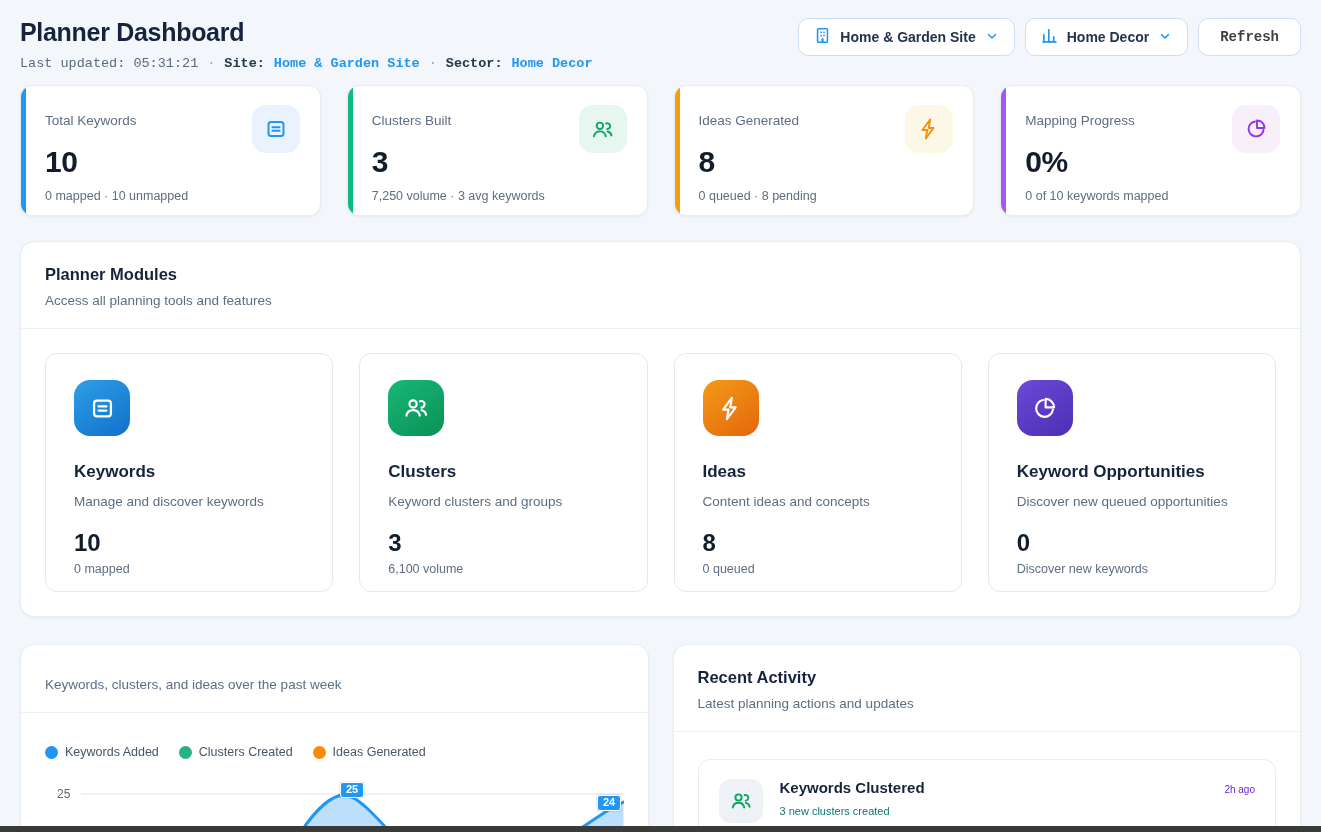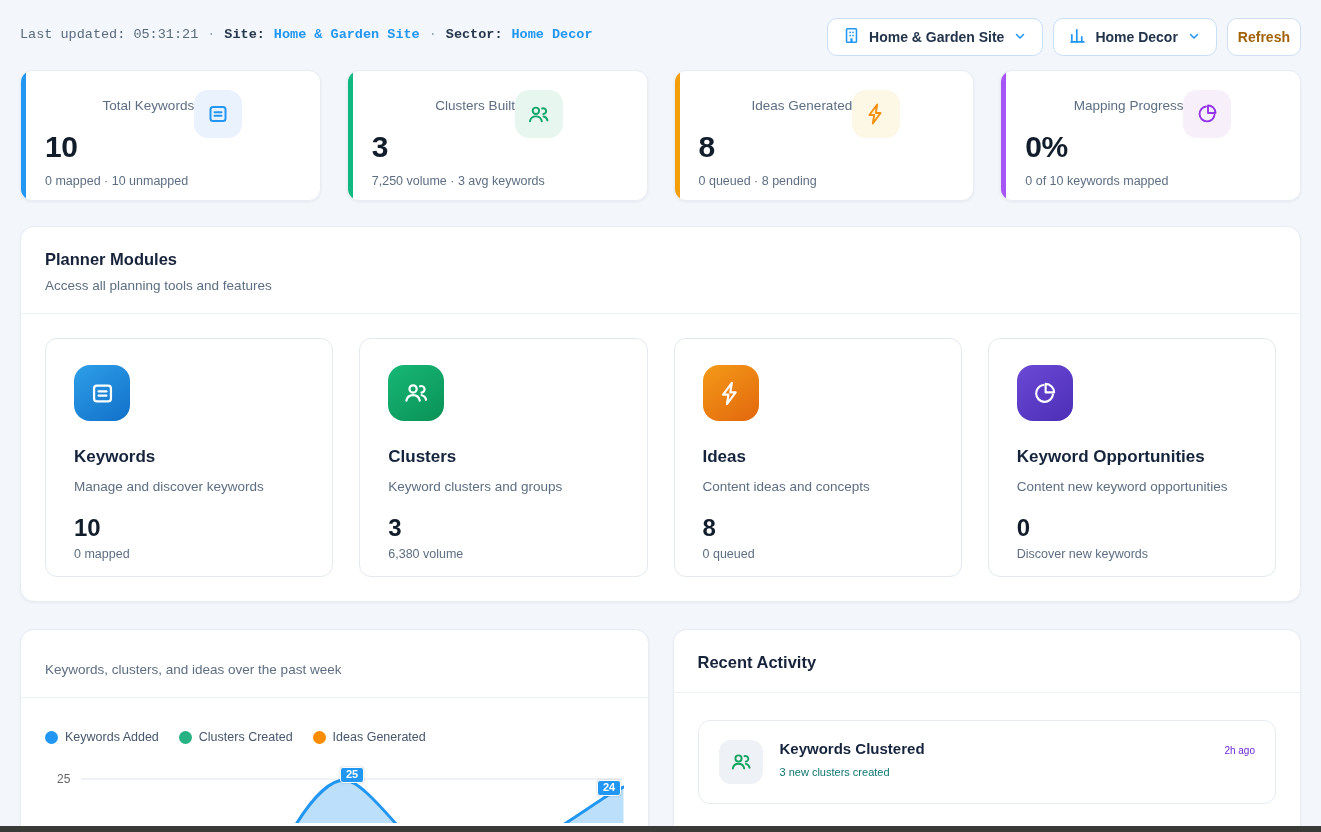--- a/index.html
+++ b/index.html
@@ -18,37 +18,37 @@
   .subtitle .sep { color: #9aa8b8; }
   .subtitle .lbl { font-weight: 700; color: #27374d; }
   .subtitle a { color: #2196f3; text-decoration: none; font-weight: 600; cursor: pointer; }
   .controls { display: flex; gap: 10px; align-items: center; }
   .select-btn, .refresh-btn {
     display: inline-flex; align-items: center; gap: 9px;
     height: 38px; padding: 0 15px;
     background: #fff; border: 1.5px solid #c9dff7; border-radius: 10px;
     font-family: inherit; font-size: 14px; font-weight: 700; color: #22334a; cursor: pointer;
   }
-  .refresh-btn { color: #a16207; padding: 0 10px; border-color: #cfe0f5; }
+  .refresh-btn { color: #404040; padding: 0 21px; border-color: #cfe0f5; font-family: Liberation Mono, monospace; }
   .select-btn svg { flex: 0 0 auto; }
 
   
   .stats-grid { margin-top: 14px; display: grid; grid-template-columns: repeat(4, 1fr); gap: 26px; }
   .stat-card {
     position: relative; overflow: hidden; height: 131px;
     background: #fff; border: 1px solid #e8edf4; border-radius: 12px;
     box-shadow: 0 1px 3px rgba(25, 45, 85, 0.06);
     padding: 19px 20px 16px 24px;
   }
   .stat-accent { position: absolute; left: 0; top: 0; bottom: 0; width: 5px; }
   .a-blue   { background: #2196f3; }
   .a-green  { background: #10b981; }
   .a-orange { background: #f59e0b; }
   .a-purple { background: #a855f7; }
-  .stat-top { display: flex; justify-content: center; align-items: flex-start; }
+  .stat-top { display: flex; justify-content: space-between; align-items: flex-start; }
   .stat-label { font-size: 13.5px; color: #5d6e82; padding-top: 8px; }
   .chip { width: 48px; height: 48px; border-radius: 14px; display: flex; align-items: center; justify-content: center; }
   .chip-blue   { background: #e9f2fd; color: #2196f3; }
   .chip-green  { background: #e7f7ef; color: #10a56b; }
   .chip-yellow { background: #fdf8e6; color: #f5900d; }
   .chip-purple { background: #f7f0fb; color: #9333ea; }
   .stat-value { font-size: 30px; font-weight: 800; color: #121d2c; margin-top: -8px; letter-spacing: -0.5px; }
   .stat-detail { font-size: 12.5px; color: #5d6e82; margin-top: 10px; }
 
   
@@ -118,20 +118,21 @@
 
   .bottom-bar { position: fixed; left: 0; right: 0; bottom: 0; height: 6px; background: #3a3b38; }
 </style>
 </head>
 <body>
 
 <div class="page">
 
   <div class="header">
     <div>
+      <div class="page-title">Planner Dashboard</div>
       <div class="subtitle">
         <span>Last updated: 05:31:21</span>
         <span class="sep">·</span>
         <span class="lbl">Site:</span>
         <a>Home &amp; Garden Site</a>
         <span class="sep">·</span>
         <span class="lbl">Sector:</span>
         <a>Home Decor</a>
       </div>
     </div>
@@ -263,21 +264,21 @@
           <svg width="28" height="28" viewBox="0 0 24 24" fill="none">
               <circle cx="9.5" cy="8.5" r="3.1" stroke="#fff" stroke-width="1.9"></circle>
               <path d="M3.8 18.5c.6-3 2.7-4.7 5.7-4.7 3 0 5.1 1.7 5.7 4.7" stroke="#fff" stroke-width="1.9" stroke-linecap="round"></path>
               <path d="M15.5 6.2a2.8 2.8 0 1 1 1.2 5.4" stroke="#fff" stroke-width="1.9" stroke-linecap="round"></path>
               <path d="M16.8 13.9c2.2.4 3.4 1.8 3.8 3.9" stroke="#fff" stroke-width="1.9" stroke-linecap="round"></path>
             </svg>
         </div>
         <div class="module-title">Clusters</div>
         <div class="module-desc">Keyword clusters and groups</div>
         <div class="module-value">3</div>
-        <div class="module-caption">6,380 volume</div>
+        <div class="module-caption">6,100 volume</div>
       </div>
 
       <div class="module-card">
         <div class="module-icon g-orange">
           <svg width="27" height="27" viewBox="0 0 24 24" fill="none">
               <path d="M13.2 2.5L5.4 13h4.8l-1.4 8.5L16.6 11h-4.8l1.4-8.5z" stroke="#fff" stroke-width="1.9" stroke-linejoin="round"></path>
             </svg>
         </div>
         <div class="module-title">Ideas</div>
         <div class="module-desc">Content ideas and concepts</div>
@@ -286,21 +287,21 @@
       </div>
 
       <div class="module-card">
         <div class="module-icon g-purple">
           <svg width="27" height="27" viewBox="0 0 24 24" fill="none">
               <path d="M11 4.5A7.5 7.5 0 1 0 19.5 13" stroke="#fff" stroke-width="1.9" stroke-linecap="round"></path>
               <path d="M13 3.5a7.5 7.5 0 0 1 7.5 7.5H13V3.5z" stroke="#fff" stroke-width="1.9" stroke-linejoin="round"></path>
             </svg>
         </div>
         <div class="module-title">Keyword Opportunities</div>
-        <div class="module-desc">Content new keyword opportunities</div>
+        <div class="module-desc">Discover new queued opportunities</div>
         <div class="module-value">0</div>
         <div class="module-caption">Discover new keywords</div>
       </div>
     </div>
   </div>
 
   <div class="bottom-grid">
 
     <div class="bottom-card">
       <div class="panel-header">
@@ -332,20 +333,21 @@
           </svg>
           <div class="pt-badge badge-25">25</div>
           <div class="pt-badge badge-24">24</div>
         </div>
       </div>
     </div>
 
     <div class="bottom-card">
       <div class="panel-header">
         <div class="panel-title">Recent Activity</div>
+        <div class="panel-sub">Latest planning actions and updates</div>
       </div>
       <div class="activity-item">
         <div class="activity-chip">
           <svg width="24" height="24" viewBox="0 0 24 24" fill="none">
               <circle cx="9.5" cy="8.5" r="3.1" stroke="currentColor" stroke-width="1.9"></circle>
               <path d="M3.8 18.5c.6-3 2.7-4.7 5.7-4.7 3 0 5.1 1.7 5.7 4.7" stroke="currentColor" stroke-width="1.9" stroke-linecap="round"></path>
               <path d="M15.5 6.2a2.8 2.8 0 1 1 1.2 5.4" stroke="currentColor" stroke-width="1.9" stroke-linecap="round"></path>
               <path d="M16.8 13.9c2.2.4 3.4 1.8 3.8 3.9" stroke="currentColor" stroke-width="1.9" stroke-linecap="round"></path>
             </svg>
         </div>

